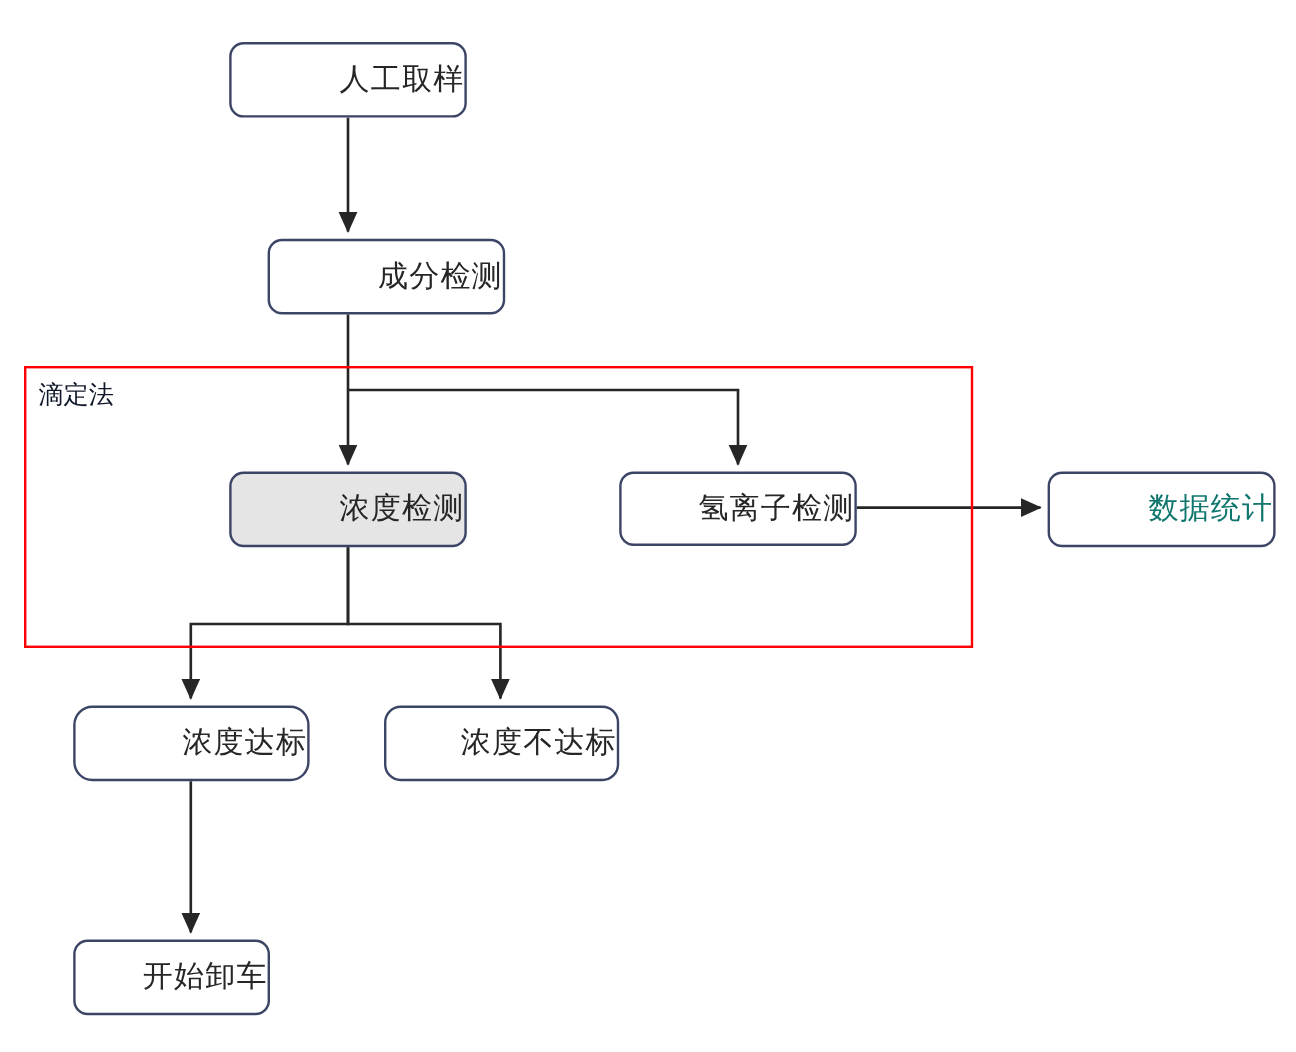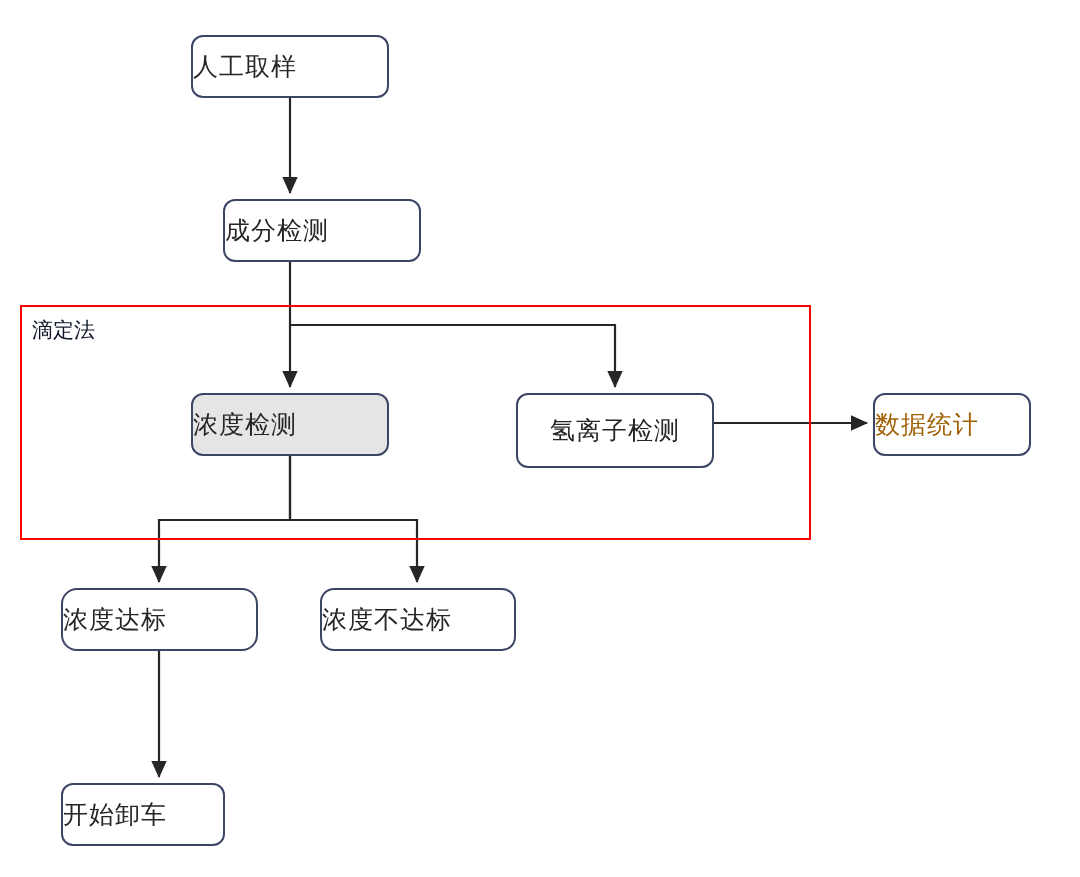--- a/index.html
+++ b/index.html
@@ -24,21 +24,21 @@
     top: 0;
     width: 1080px;
     height: 877px;
     pointer-events: none;
   }
   .node {
     position: absolute;
     box-sizing: border-box;
     display: flex;
     align-items: center;
-    justify-content: flex-start;
+    justify-content: flex-end;
     background: #ffffff;
     border: 2px solid #4d7c0f;
     border-radius: 12px;
     color: #262626;
     font-size: 25px;
     line-height: 1;
     letter-spacing: 1px;
     white-space: nowrap;
     z-index: 2;
   }
@@ -87,24 +87,24 @@
   <div id="node-container">
       <div class="node" style="left: 191px; top: 35px; width: 198px; height: 63px; border-color: rgb(61, 69, 102); background: rgb(255, 255, 255); color: rgb(38, 38, 38);">
         <span>人工取样</span>
       </div>
       <div class="node" style="left: 191px; top: 199px; width: 198px; height: 63px; border-color: rgb(61, 69, 102); background: rgb(255, 255, 255); color: rgb(38, 38, 38); margin-left: 32px;">
         <span>成分检测</span>
       </div>
       <div class="node" style="left: 191px; top: 393px; width: 198px; height: 63px; border-color: rgb(61, 69, 102); background: #e5e5e5; color: rgb(38, 38, 38);">
         <span>浓度检测</span>
       </div>
-      <div class="node" style="left: 516px; top: 393px; width: 198px; height: 75px; border-color: rgb(61, 69, 102); background: rgb(255, 255, 255); color: rgb(38, 38, 38); padding-left: 32px;">
+      <div class="node" style="left: 516px; top: 393px; width: 198px; height: 62px; border-color: rgb(61, 69, 102); background: rgb(255, 255, 255); color: rgb(38, 38, 38); padding-left: 32px;">
         <span>氢离子检测</span>
       </div>
-      <div class="node" style="left: 873px; top: 393px; width: 158px; height: 63px; border-color: rgb(61, 69, 102); background: rgb(255, 255, 255); color: #a16207;">
+      <div class="node" style="left: 873px; top: 393px; width: 190px; height: 63px; border-color: rgb(61, 69, 102); background: rgb(255, 255, 255); color: #0f766e;">
         <span>数据统计</span>
       </div>
       <div class="node" style="left: 61px; top: 588px; width: 197px; height: 63px; border-color: rgb(61, 69, 102); background: rgb(255, 255, 255); color: rgb(38, 38, 38); border-radius: 16px;">
         <span>浓度达标</span>
       </div>
       <div class="node" style="left: 320px; top: 588px; width: 196px; height: 63px; border-color: rgb(61, 69, 102); background: rgb(255, 255, 255); color: rgb(38, 38, 38); border-radius: 14px;">
         <span>浓度不达标</span>
       </div>
       <div class="node" style="left: 61px; top: 783px; width: 164px; height: 63px; border-color: rgb(61, 69, 102); background: rgb(255, 255, 255); color: rgb(38, 38, 38);">
         <span>开始卸车</span>

